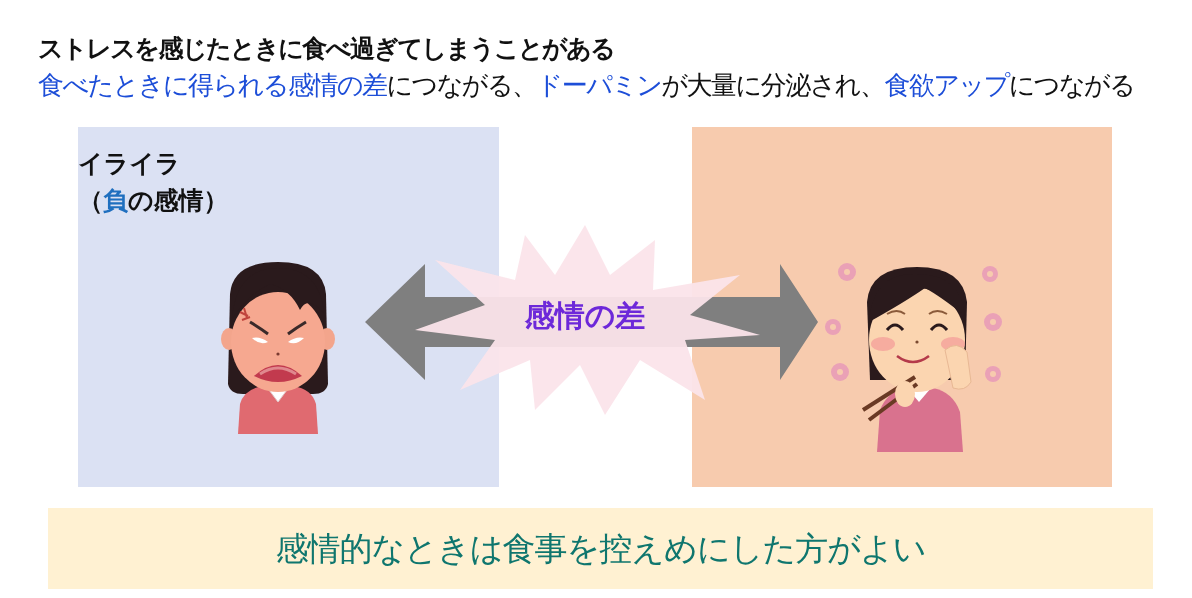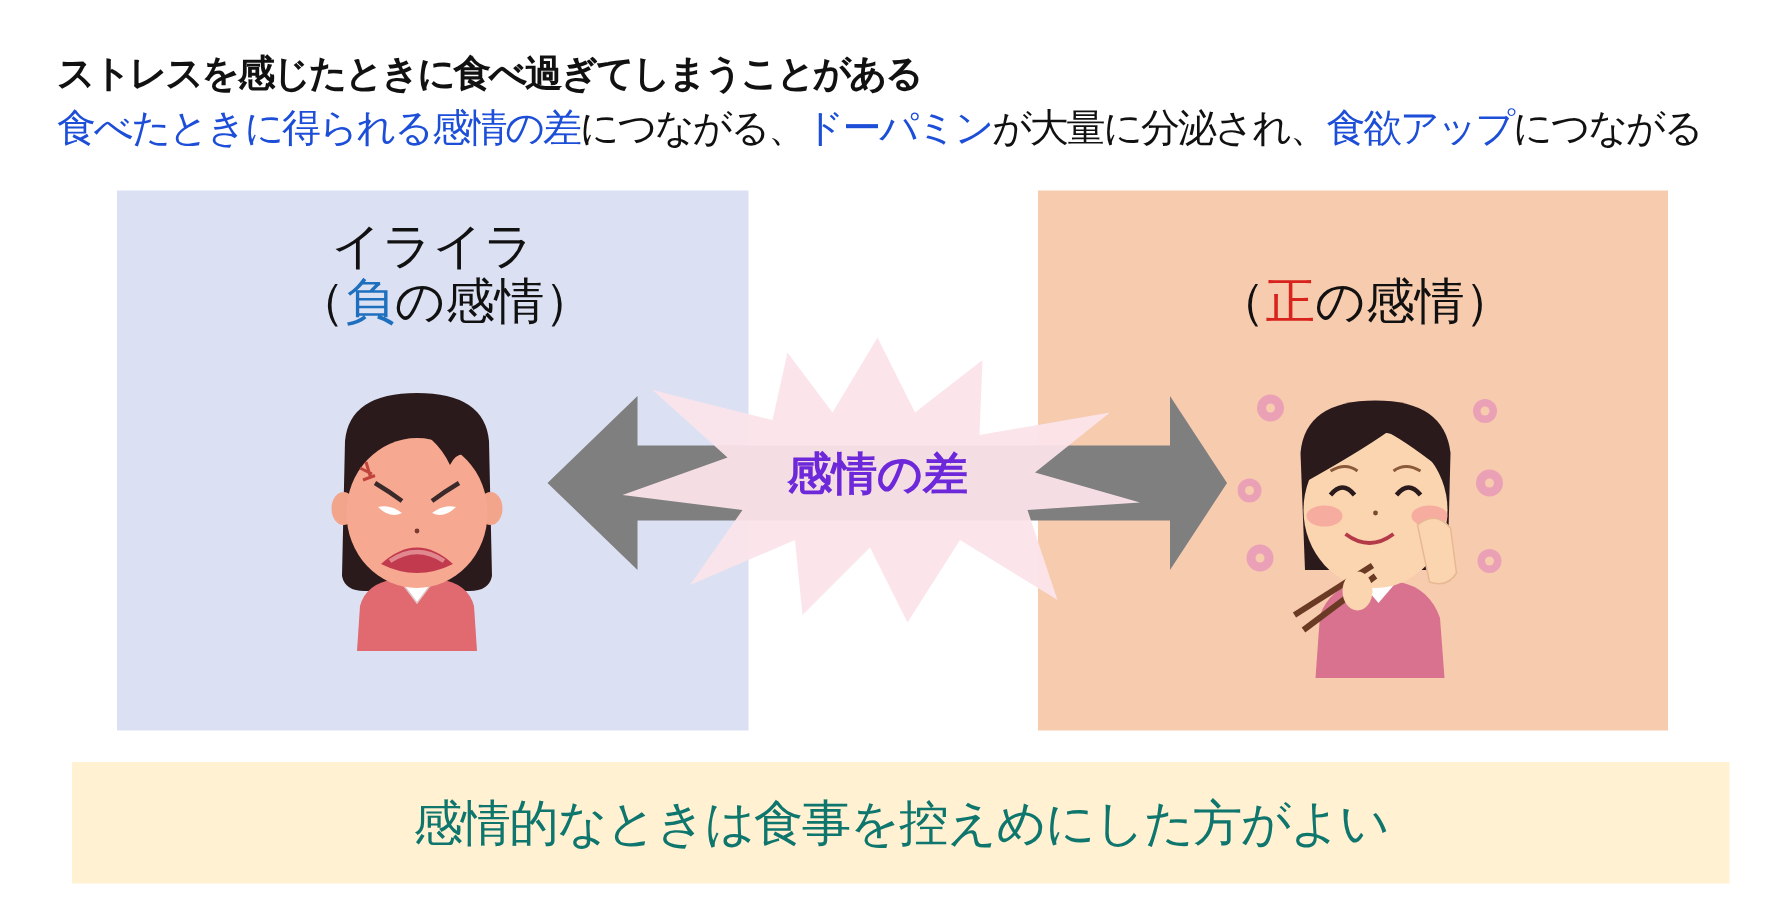--- a/index.html
+++ b/index.html
@@ -13,25 +13,25 @@
     font-size: 25px; letter-spacing: -1.5px; color: #111;
   }
   .line1 { top: 32px; font-weight: bold; }
   .line2 { top: 68px; font-size: 26px; }
   .hl { color: #1d4ed8; }
 
   .panel { position: absolute; top: 127px; height: 360px; }
   .panel-left { left: 78px; width: 421px; background: #dbe1f3; }
   .panel-right { left: 692px; width: 420px; background: #f7cbae; }
   .panel-title {
-    position: absolute; left: 0; right: 0; text-align: center;
-    font-weight: normal; font-size: 33px; line-height: 36px; color: #111;
+    position: absolute; left: 0; right: 0; 
+    font-weight: bold; font-size: 25px; line-height: 36px; color: #111;
   }
   .panel-title.t1 { top: 19px; }
-  .panel-title.t2 { top: 56px; padding-left: 16px; }
+  .panel-title.t2 { top: 56px; }
   .neg { color: #1f6fbf; }
   .pos { color: #d8231c; }
 
   .figure { position: absolute; }
   .fig-left { left: 208px; top: 254px; width: 140px; height: 180px; }
   .fig-right { left: 825px; top: 252px; width: 180px; height: 200px; }
 
   .arrows { position: absolute; left: 360px; top: 262px; width: 460px; height: 130px; }
   .burst { position: absolute; left: 405px; top: 220px; width: 360px; height: 200px; }
   .center-label {
@@ -55,21 +55,20 @@
 <div class="line line2">
   <span class="hl">食べたときに得られる感情の差</span><span>につながる、</span><span class="hl">ドーパミン</span><span>が大量に分泌され、</span><span class="hl">食欲アップ</span><span>につながる</span>
 </div>
 
 <div class="panel panel-left">
   <div class="panel-title t1">イライラ</div>
   <div class="panel-title t2"><span>（</span><span class="neg">負</span><span>の感情）</span></div>
 </div>
 
 <div class="panel panel-right">
-  <div class="panel-title t2"><span>（</span><span class="pos">正</span><span>の感情）</span></div>
 </div>
 
 <svg class="figure fig-left" viewBox="0 0 140 180">
 
   <path d="M22,40 Q25,8 70,8 Q115,8 118,40 L120,130 Q118,140 105,140 L35,140 Q22,140 20,130 Z" fill="#2a1a1c"></path>
 
   <path d="M30,180 L32,150 Q36,135 55,132 L85,132 Q104,135 108,150 L110,180 Z" fill="#e06a70"></path>
   <path d="M58,132 L70,148 L82,132 Z" fill="#ffffff" stroke="#e0c8c8" stroke-width="1"></path>
 
   <ellipse cx="21" cy="85" rx="8" ry="11" fill="#f3a58c"></ellipse>

